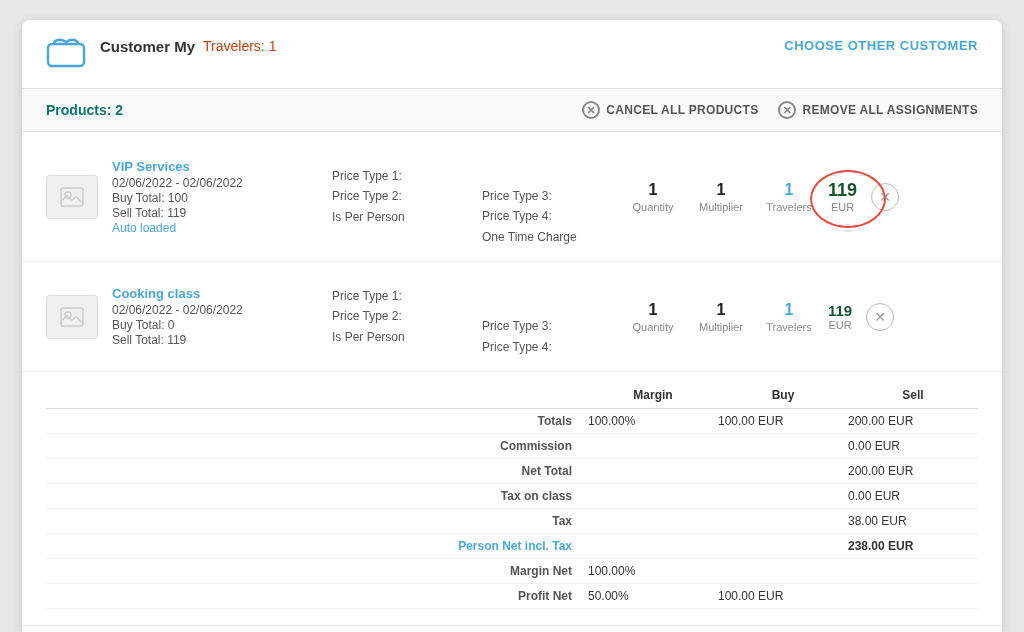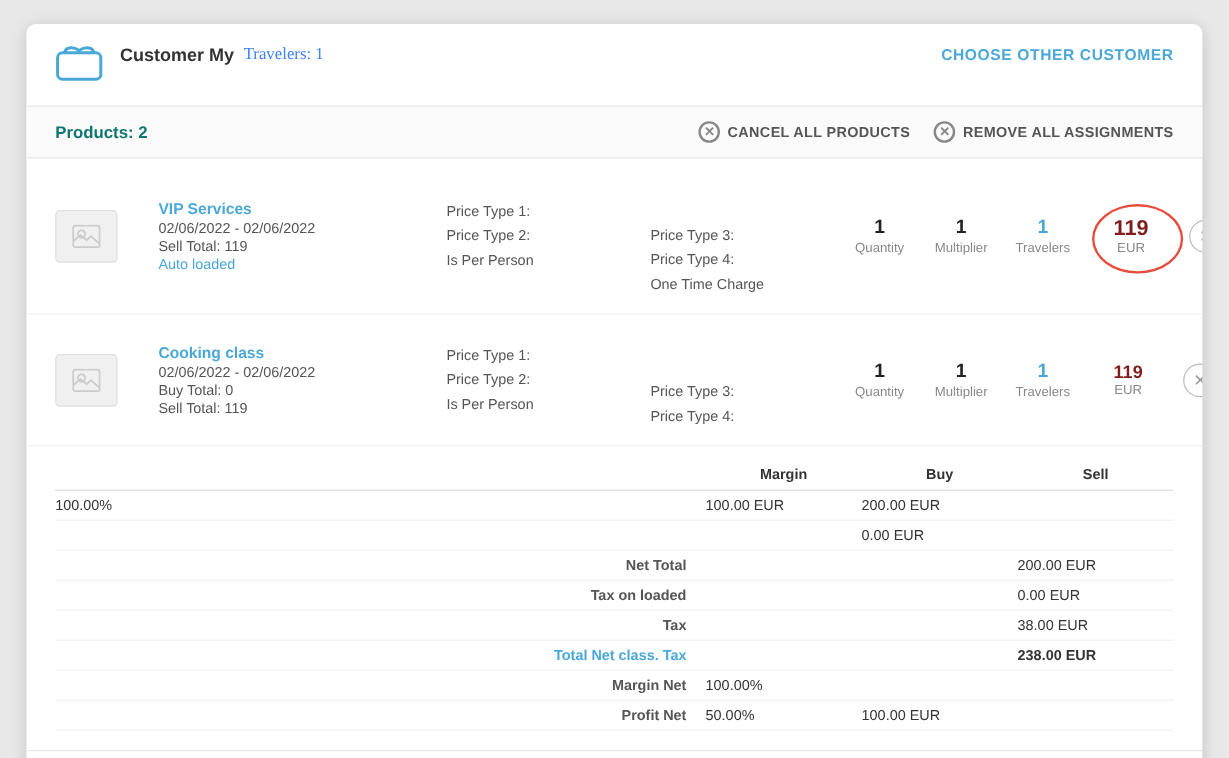--- a/index.html
+++ b/index.html
@@ -34,22 +34,21 @@
       color: #4aa8d8;
     }
     .header-customer {
       font-weight: 600;
       font-size: 15px;
       color: #333;
       margin-right: 8px;
     }
     .header-travelers {
       font-size: 14px;
-      color: #3b82f6;
-      font-family: Liberation Serif, serif;
+      color: #c2410c;
     }
     .header-spacer { flex: 1; }
     .choose-customer-btn {
       color: #4aa8d8;
       font-weight: 700;
       font-size: 13px;
       letter-spacing: 0.5px;
       cursor: pointer;
       text-transform: uppercase;
       background: none;
@@ -96,21 +95,20 @@
       font-weight: 700;
       line-height: 1;
       flex-shrink: 0;
     }
     
     .product-row {
       display: flex;
       align-items: center;
       padding: 14px 24px;
       border-bottom: 1px solid #efefef;
-      gap: 20px;
     }
     .product-thumb {
       width: 52px;
       height: 44px;
       background: #f0f0f0;
       border: 1px solid #ddd;
       border-radius: 4px;
       display: flex;
       align-items: center;
       justify-content: center;
@@ -202,21 +200,21 @@
       left: -18px;
       width: 76px;
       height: 58px;
       border: 2.5px solid #e74c3c;
       border-radius: 50%;
       pointer-events: none;
     }
     .price-value {
       font-weight: 700;
       font-size: 18px;
-      color: #7f1d1d;
+      color: #14532d;
       text-align: left;
     }
     .price-currency {
       font-size: 11px;
       color: #888;
       text-align: center;
     }
     .price-plain {
       display: flex;
       flex-direction: column;
@@ -326,20 +324,21 @@
     <div class="product-thumb">
       <svg width="24" height="20" viewBox="0 0 24 20" fill="none">
         <rect x="1" y="1" width="22" height="18" rx="2" stroke="#ccc" stroke-width="1.5"></rect>
         <circle cx="8" cy="8" r="3" stroke="#ccc" stroke-width="1.5"></circle>
         <path d="M1 14 L7 9 L12 13 L16 10 L23 16" stroke="#ccc" stroke-width="1.5" fill="none"></path>
       </svg>
     </div>
     <div class="product-info">
       <div class="product-name">VIP Services</div>
       <div class="product-dates">02/06/2022 - 02/06/2022</div>
+      <div class="product-totals">Buy Total: 100</div>
       <div class="product-totals">Sell Total: 119</div>
       <div class="product-auto">Auto loaded</div>
     </div>
     <div class="price-types">
       <div>Price Type 1:</div>
       <div>Price Type 2:</div>
       <div>Is Per Person</div>
     </div>
     <div class="price-types-right">
       <div>Price Type 3:</div>
@@ -417,54 +416,56 @@
 
   <div class="totals-section">
     <div class="totals-header">
       <div class="totals-header-cell"></div>
       <div class="totals-header-cell">Margin</div>
       <div class="totals-header-cell">Buy</div>
       <div class="totals-header-cell">Sell</div>
     </div>
 
     <div class="totals-row">
+      <div class="totals-label">Totals</div>
       <div class="totals-cell">100.00%</div>
       <div class="totals-cell">100.00 EUR</div>
       <div class="totals-cell">200.00 EUR</div>
     </div>
 
     <div class="totals-row">
+      <div class="totals-label">Commission</div>
       <div class="totals-cell"></div>
       <div class="totals-cell"></div>
       <div class="totals-cell">0.00 EUR</div>
     </div>
 
     <div class="totals-row">
       <div class="totals-label">Net Total</div>
       <div class="totals-cell"></div>
       <div class="totals-cell"></div>
       <div class="totals-cell">200.00 EUR</div>
     </div>
 
     <div class="totals-row">
-      <div class="totals-label">Tax on loaded</div>
+      <div class="totals-label">Tax on class</div>
       <div class="totals-cell"></div>
       <div class="totals-cell"></div>
       <div class="totals-cell">0.00 EUR</div>
     </div>
 
     <div class="totals-row">
       <div class="totals-label">Tax</div>
       <div class="totals-cell"></div>
       <div class="totals-cell"></div>
       <div class="totals-cell">38.00 EUR</div>
     </div>
 
     <div class="totals-row">
-      <div class="totals-label blue">Total Net class. Tax</div>
+      <div class="totals-label blue">Person Net incl. Tax</div>
       <div class="totals-cell"></div>
       <div class="totals-cell"></div>
       <div class="totals-cell bold">238.00 EUR</div>
     </div>
 
     <div class="totals-row">
       <div class="totals-label">Margin Net</div>
       <div class="totals-cell">100.00%</div>
       <div class="totals-cell"></div>
       <div class="totals-cell"></div>

